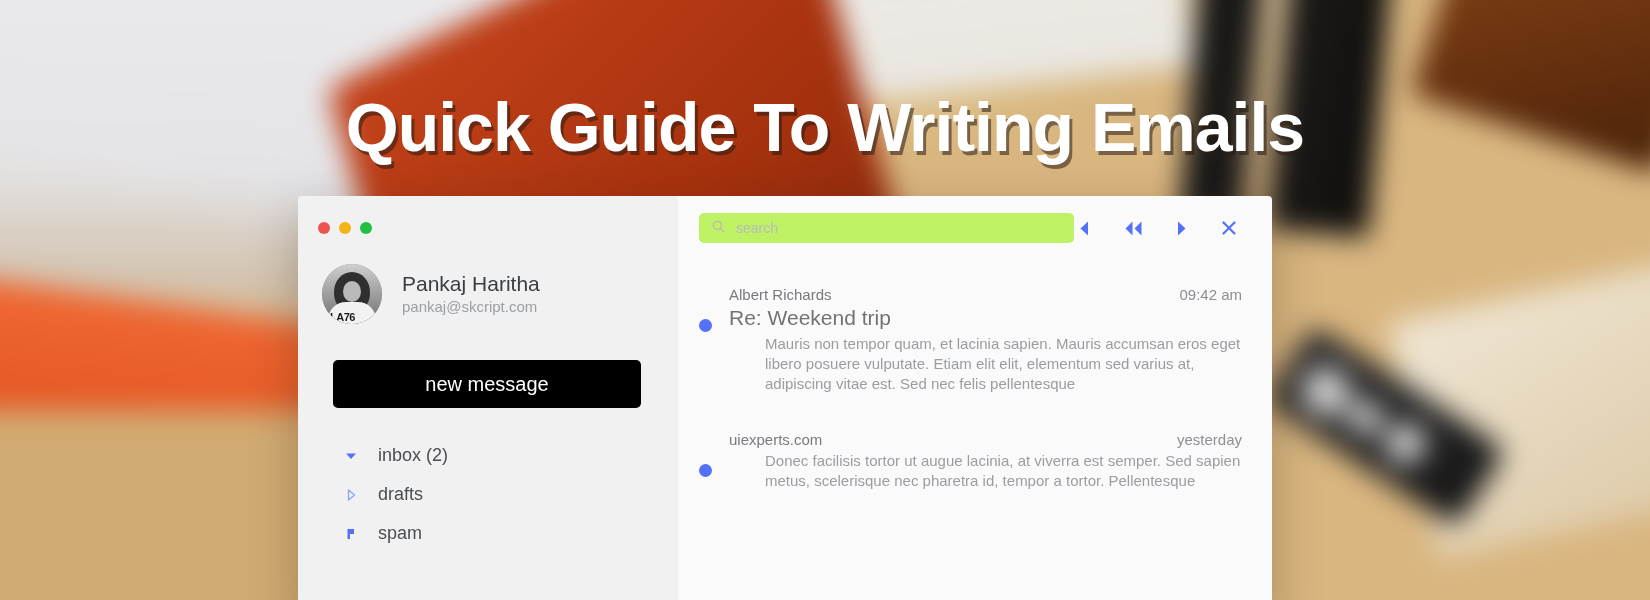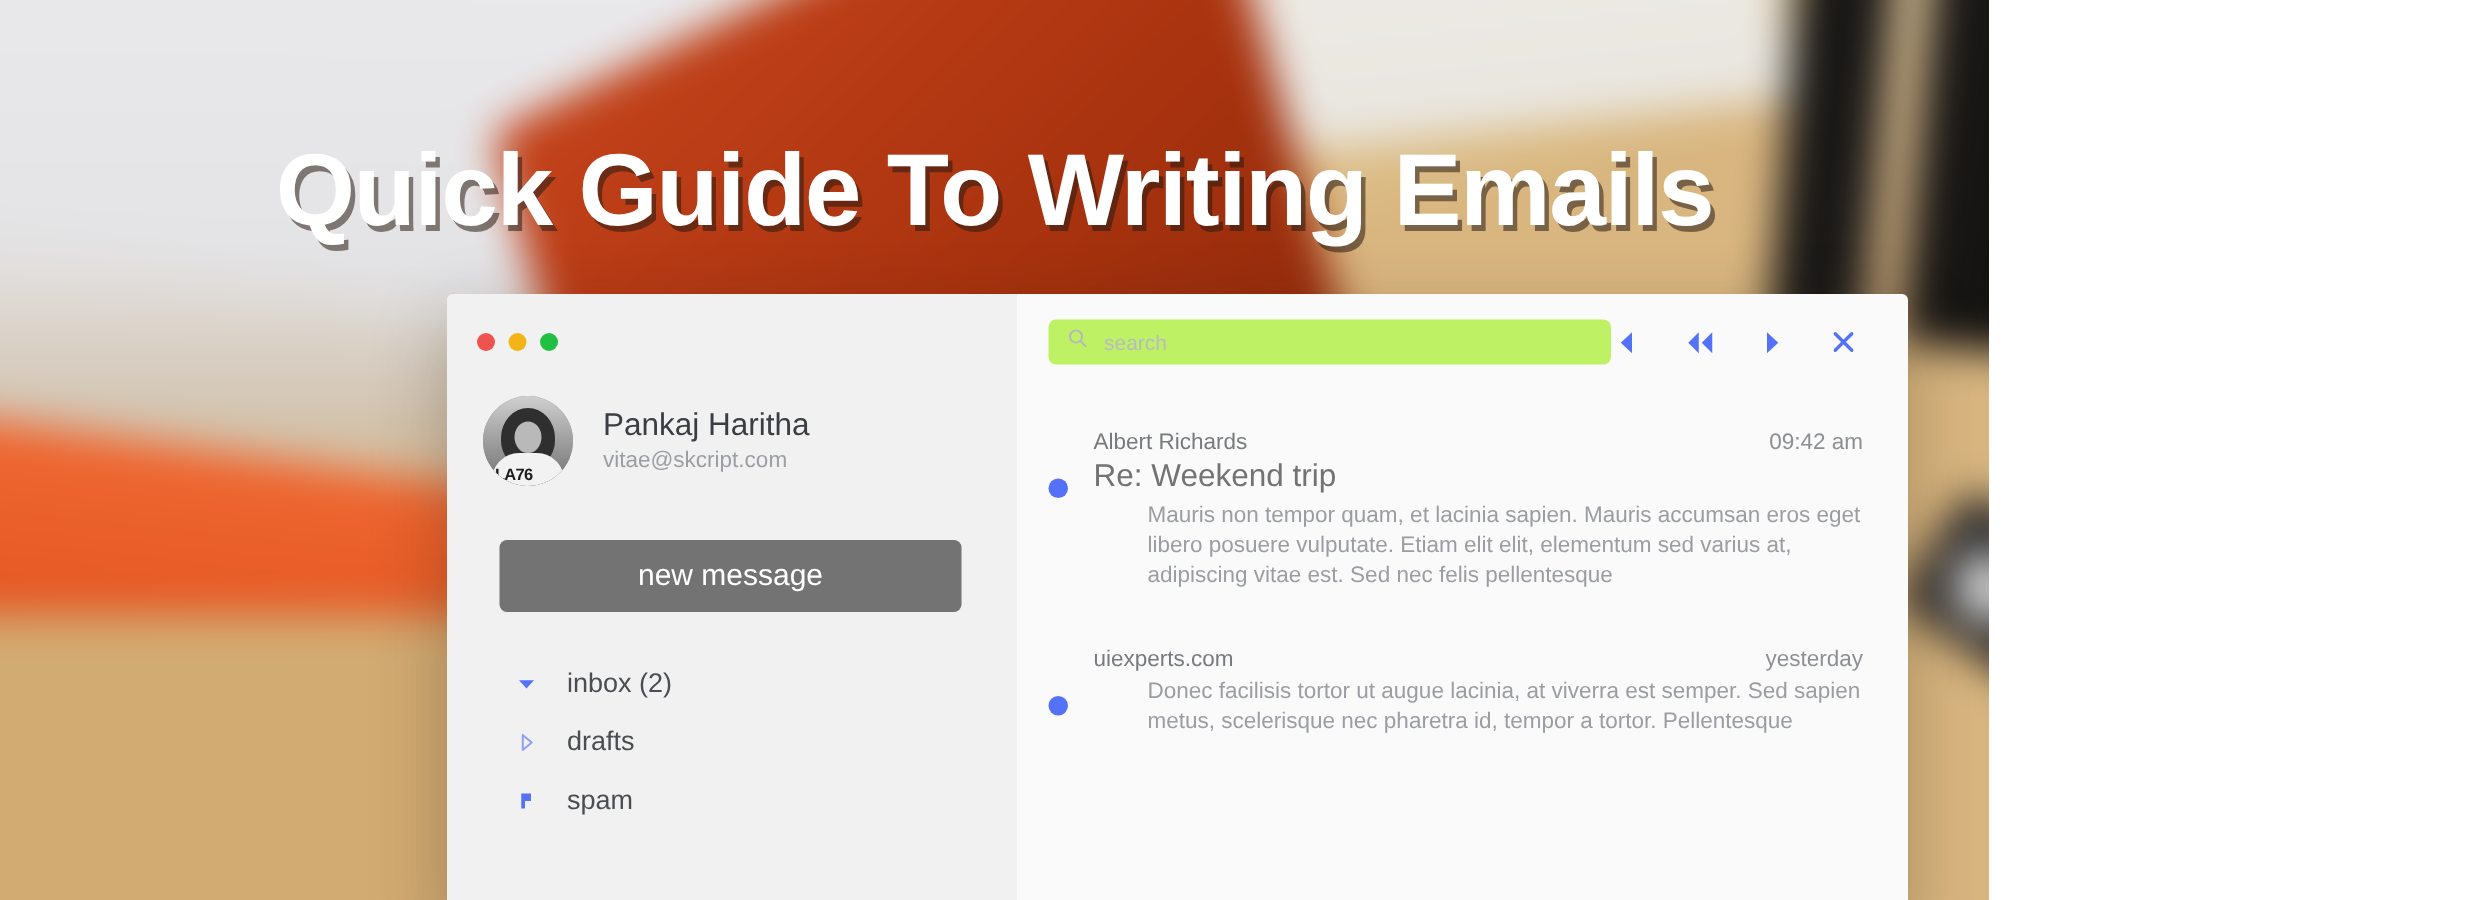--- a/index.html
+++ b/index.html
@@ -7,21 +7,21 @@
   html, body {
     width: 1650px;
     height: 600px;
     overflow: hidden;
     font-family: "Liberation Sans", sans-serif;
   }
 
   
   #stage {
     position: relative;
-    width: 1326px;
+    width: 1650px;
     height: 600px;
     overflow: hidden;
     background: #c79a63;
   }
 
   .bg-layer {
     position: absolute;
     inset: -60px;
     filter: blur(14px);
   }
@@ -221,21 +221,21 @@
     line-height: 1.3;
   }
 
   #new-message-btn {
     display: block;
     margin: 36px 0 0 35px;
     width: 308px;
     height: 48px;
     border: none;
     border-radius: 5px;
-    background: #737373;
+    background: #000000;
     color: #ffffff;
     font-family: "Liberation Sans", sans-serif;
     font-size: 20px;
     cursor: pointer;
   }
 
   #folder-list { margin-top: 28px; }
   .folder-row {
     display: flex;
     align-items: center;
@@ -382,21 +382,21 @@
       <div class="profile">
         <div class="avatar">
           <span class="av-sky"></span>
           <span class="av-hair"></span>
           <span class="av-face"></span>
           <span class="av-body"></span>
           <span class="av-tag">LA76</span>
         </div>
         <div>
           <div class="profile-name">Pankaj Haritha</div>
-          <div class="profile-email">vitae@skcript.com</div>
+          <div class="profile-email">pankaj@skcript.com</div>
         </div>
       </div>
 
       <button id="new-message-btn">new message</button>
 
       <div id="folder-list">
 
         <div class="folder-row">
           <span class="folder-icon">
             <svg width="16" height="16" viewBox="0 0 16 16">

